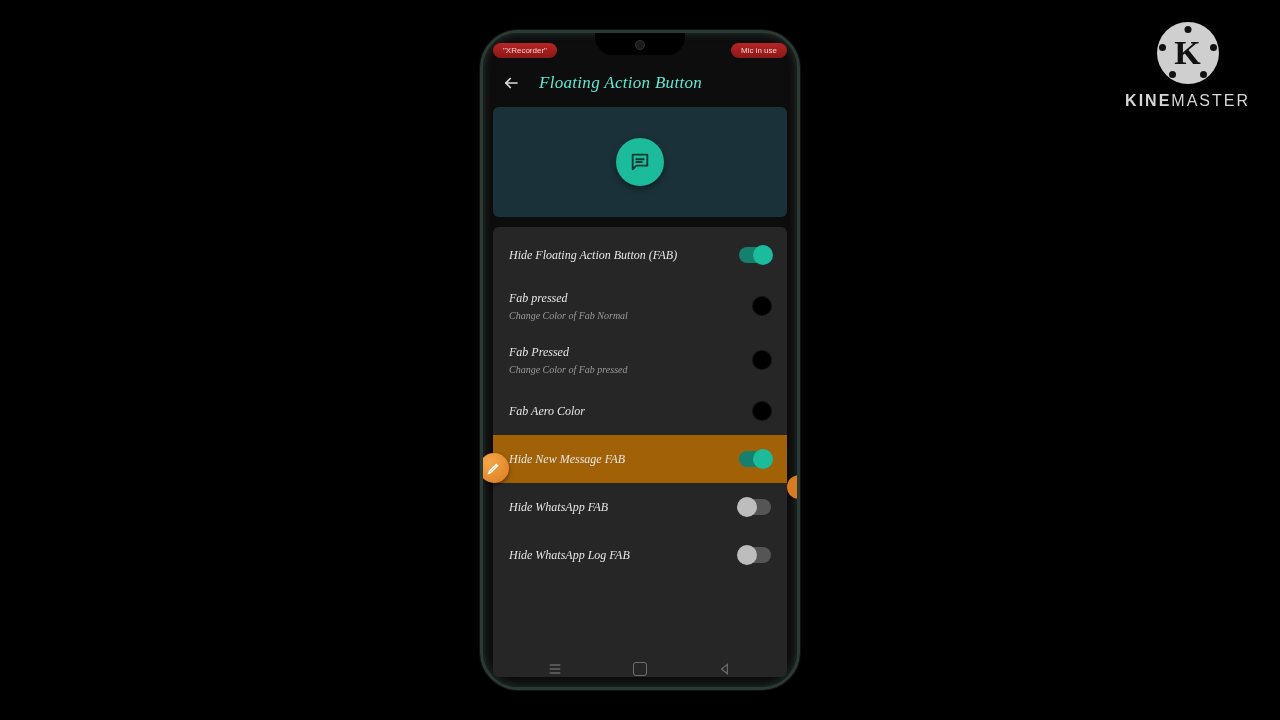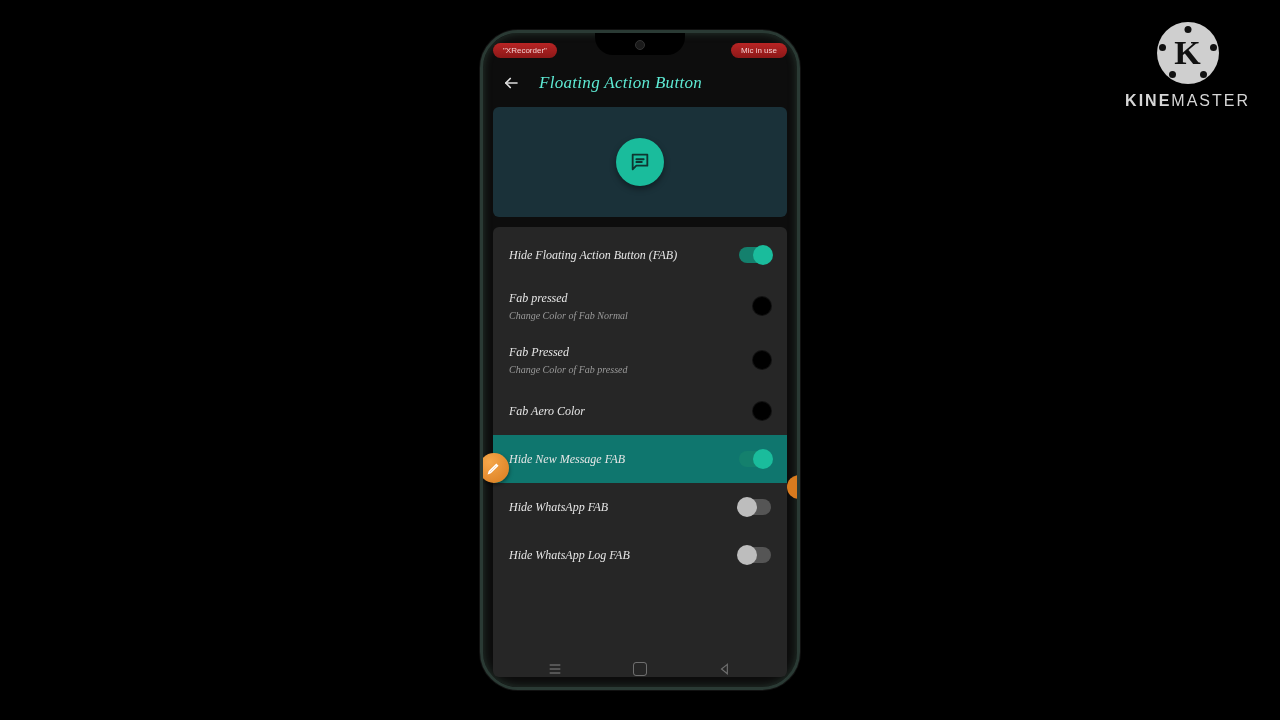--- a/index.html
+++ b/index.html
@@ -78,21 +78,21 @@
   .fab-preview svg { stroke: #0f3530; }
 
   .settings {
     margin: 0 10px 10px; background: #262626; border-radius: 6px;
     flex: 1; overflow: hidden; padding: 4px 0;
   }
   .row {
     display: flex; align-items: center; justify-content: space-between;
     padding: 12px 16px; min-height: 48px;
   }
-  .row.highlight { background: #0f766e; }
+  .row.highlight { background: #a16207; }
   .row-texts { display: flex; flex-direction: column; gap: 4px; }
   .row-title { color: #e6e6e6; font-size: 12px; font-family: 'Brush Script MT', cursive; font-style: italic; }
   .row-sub { color: #9a9a9a; font-size: 10px; font-family: 'Brush Script MT', cursive; font-style: italic; }
 
   .color-dot { width: 18px; height: 18px; background: #000; border-radius: 50%; box-shadow: 0 0 0 1px #111; }
 
   .switch {
     width: 32px; height: 16px; background: #555; border-radius: 10px; position: relative;
   }
   .switch .knob {

